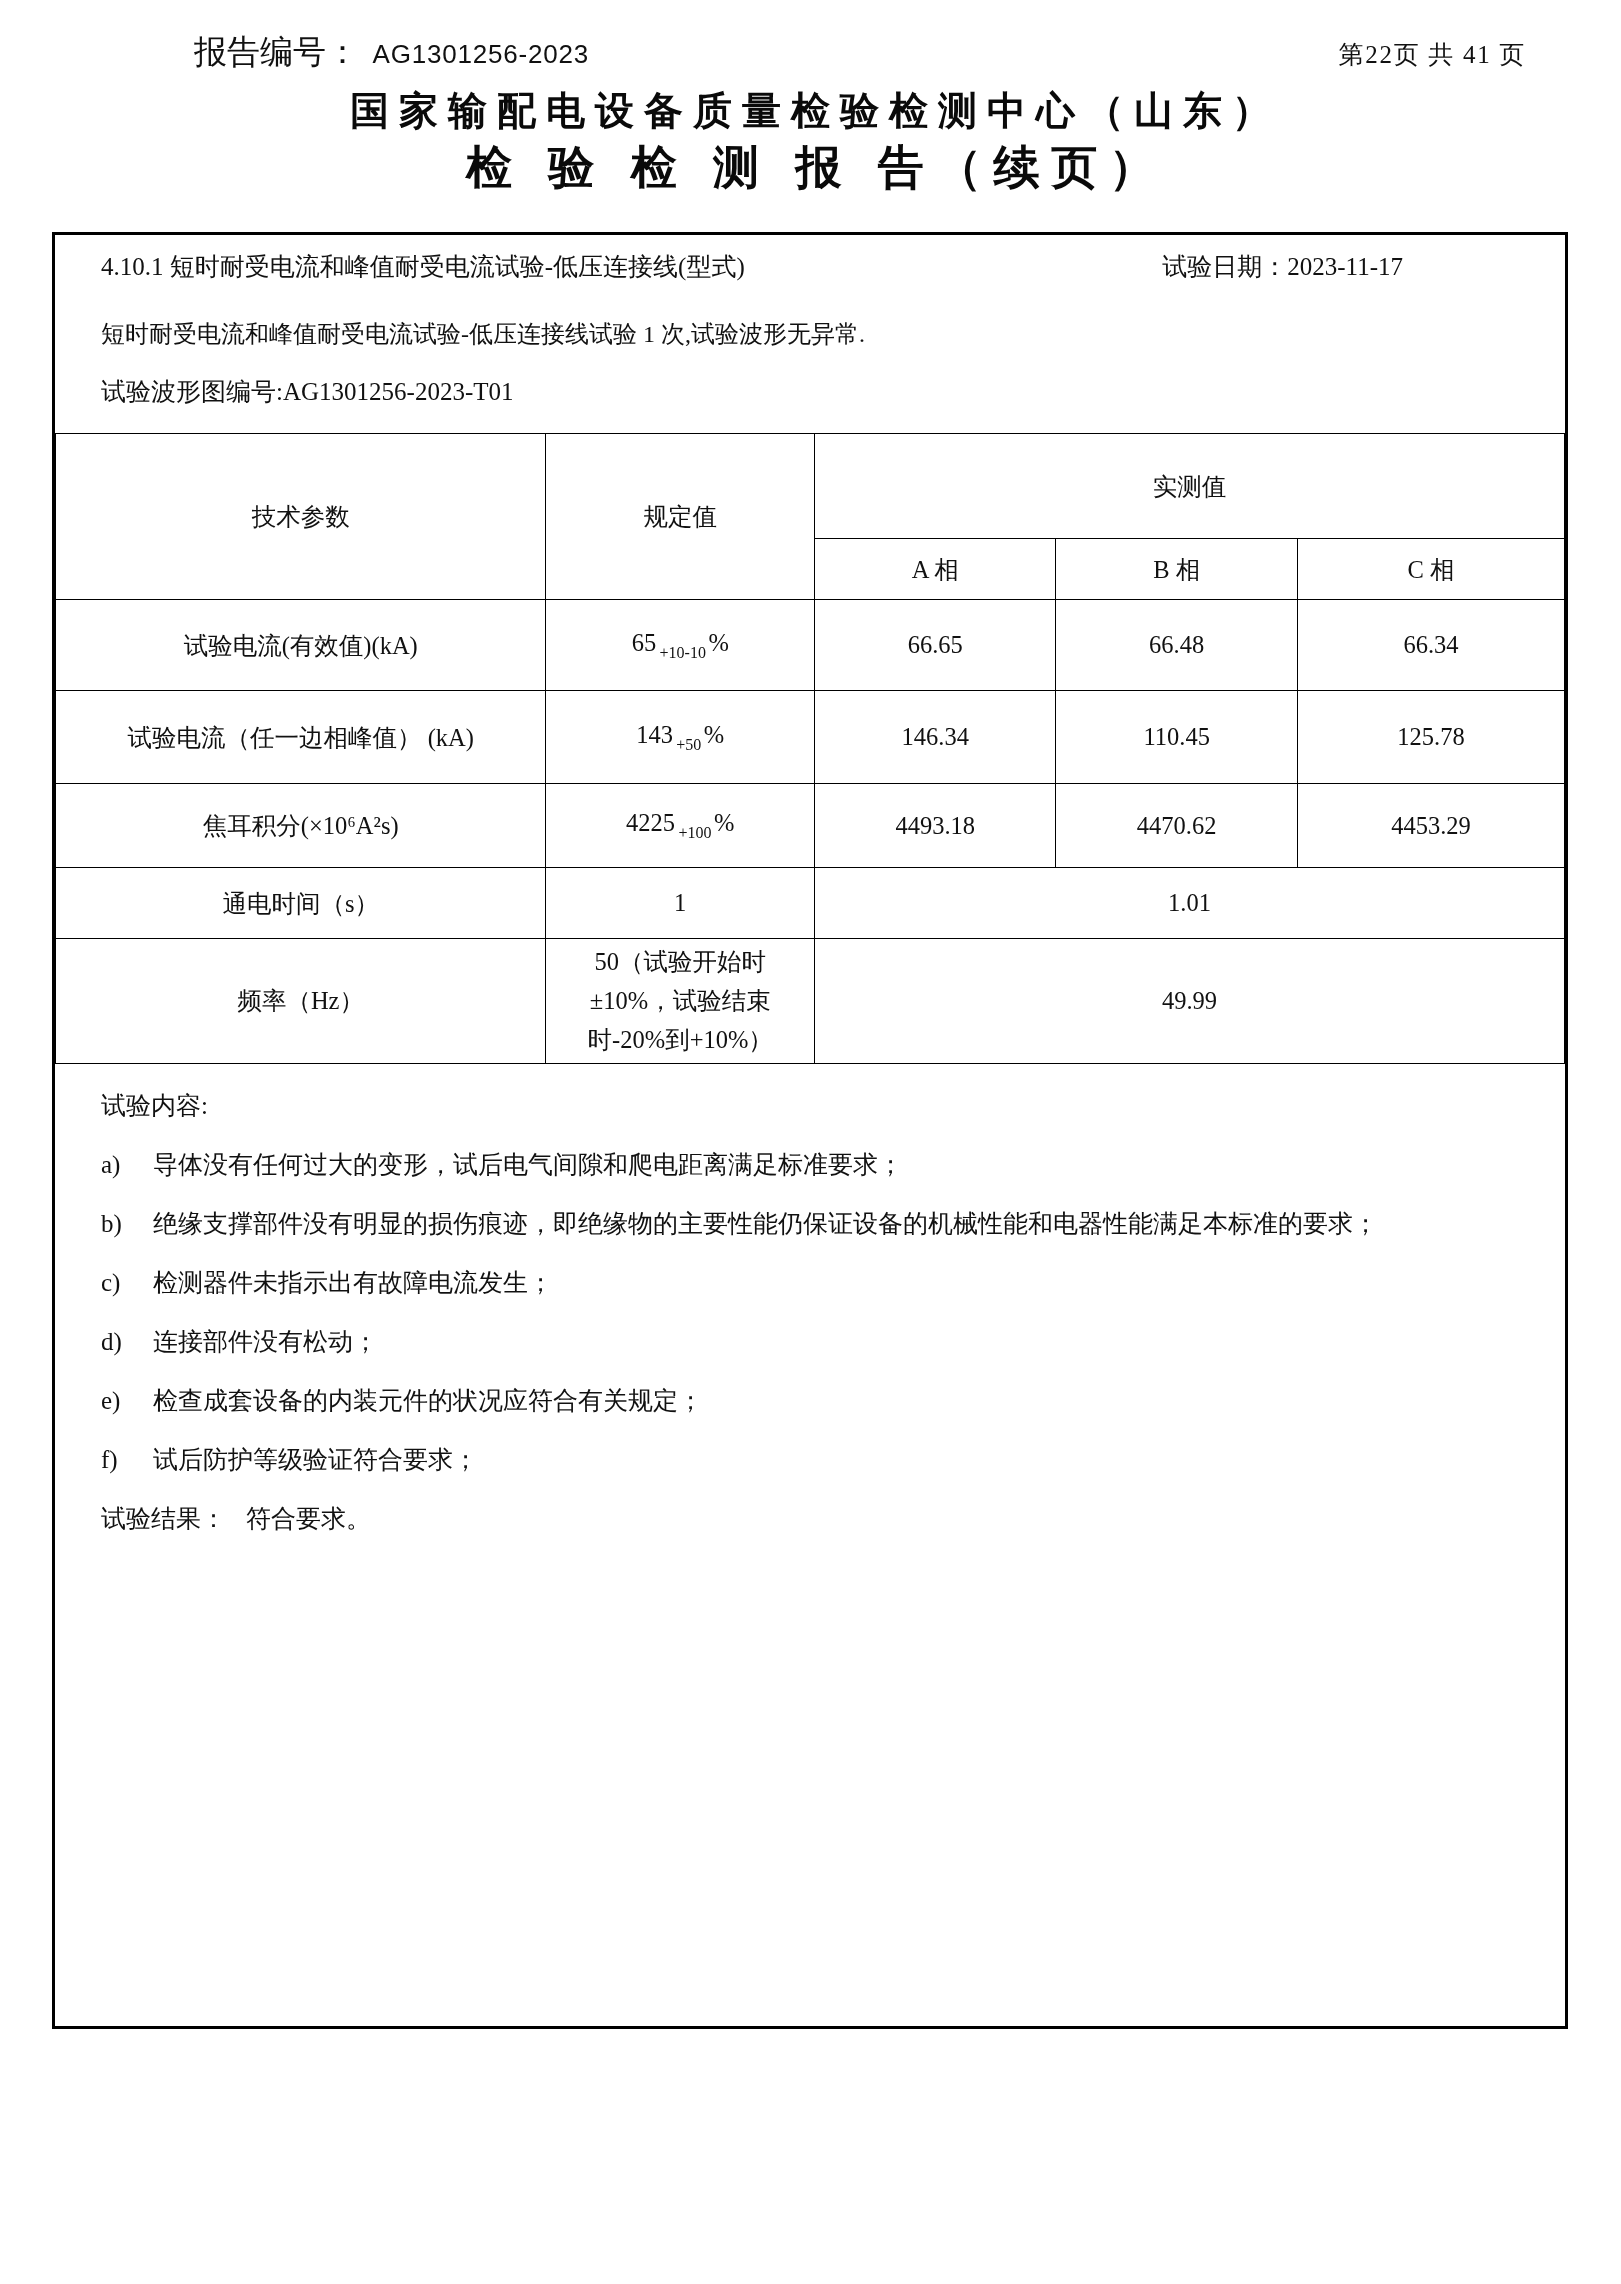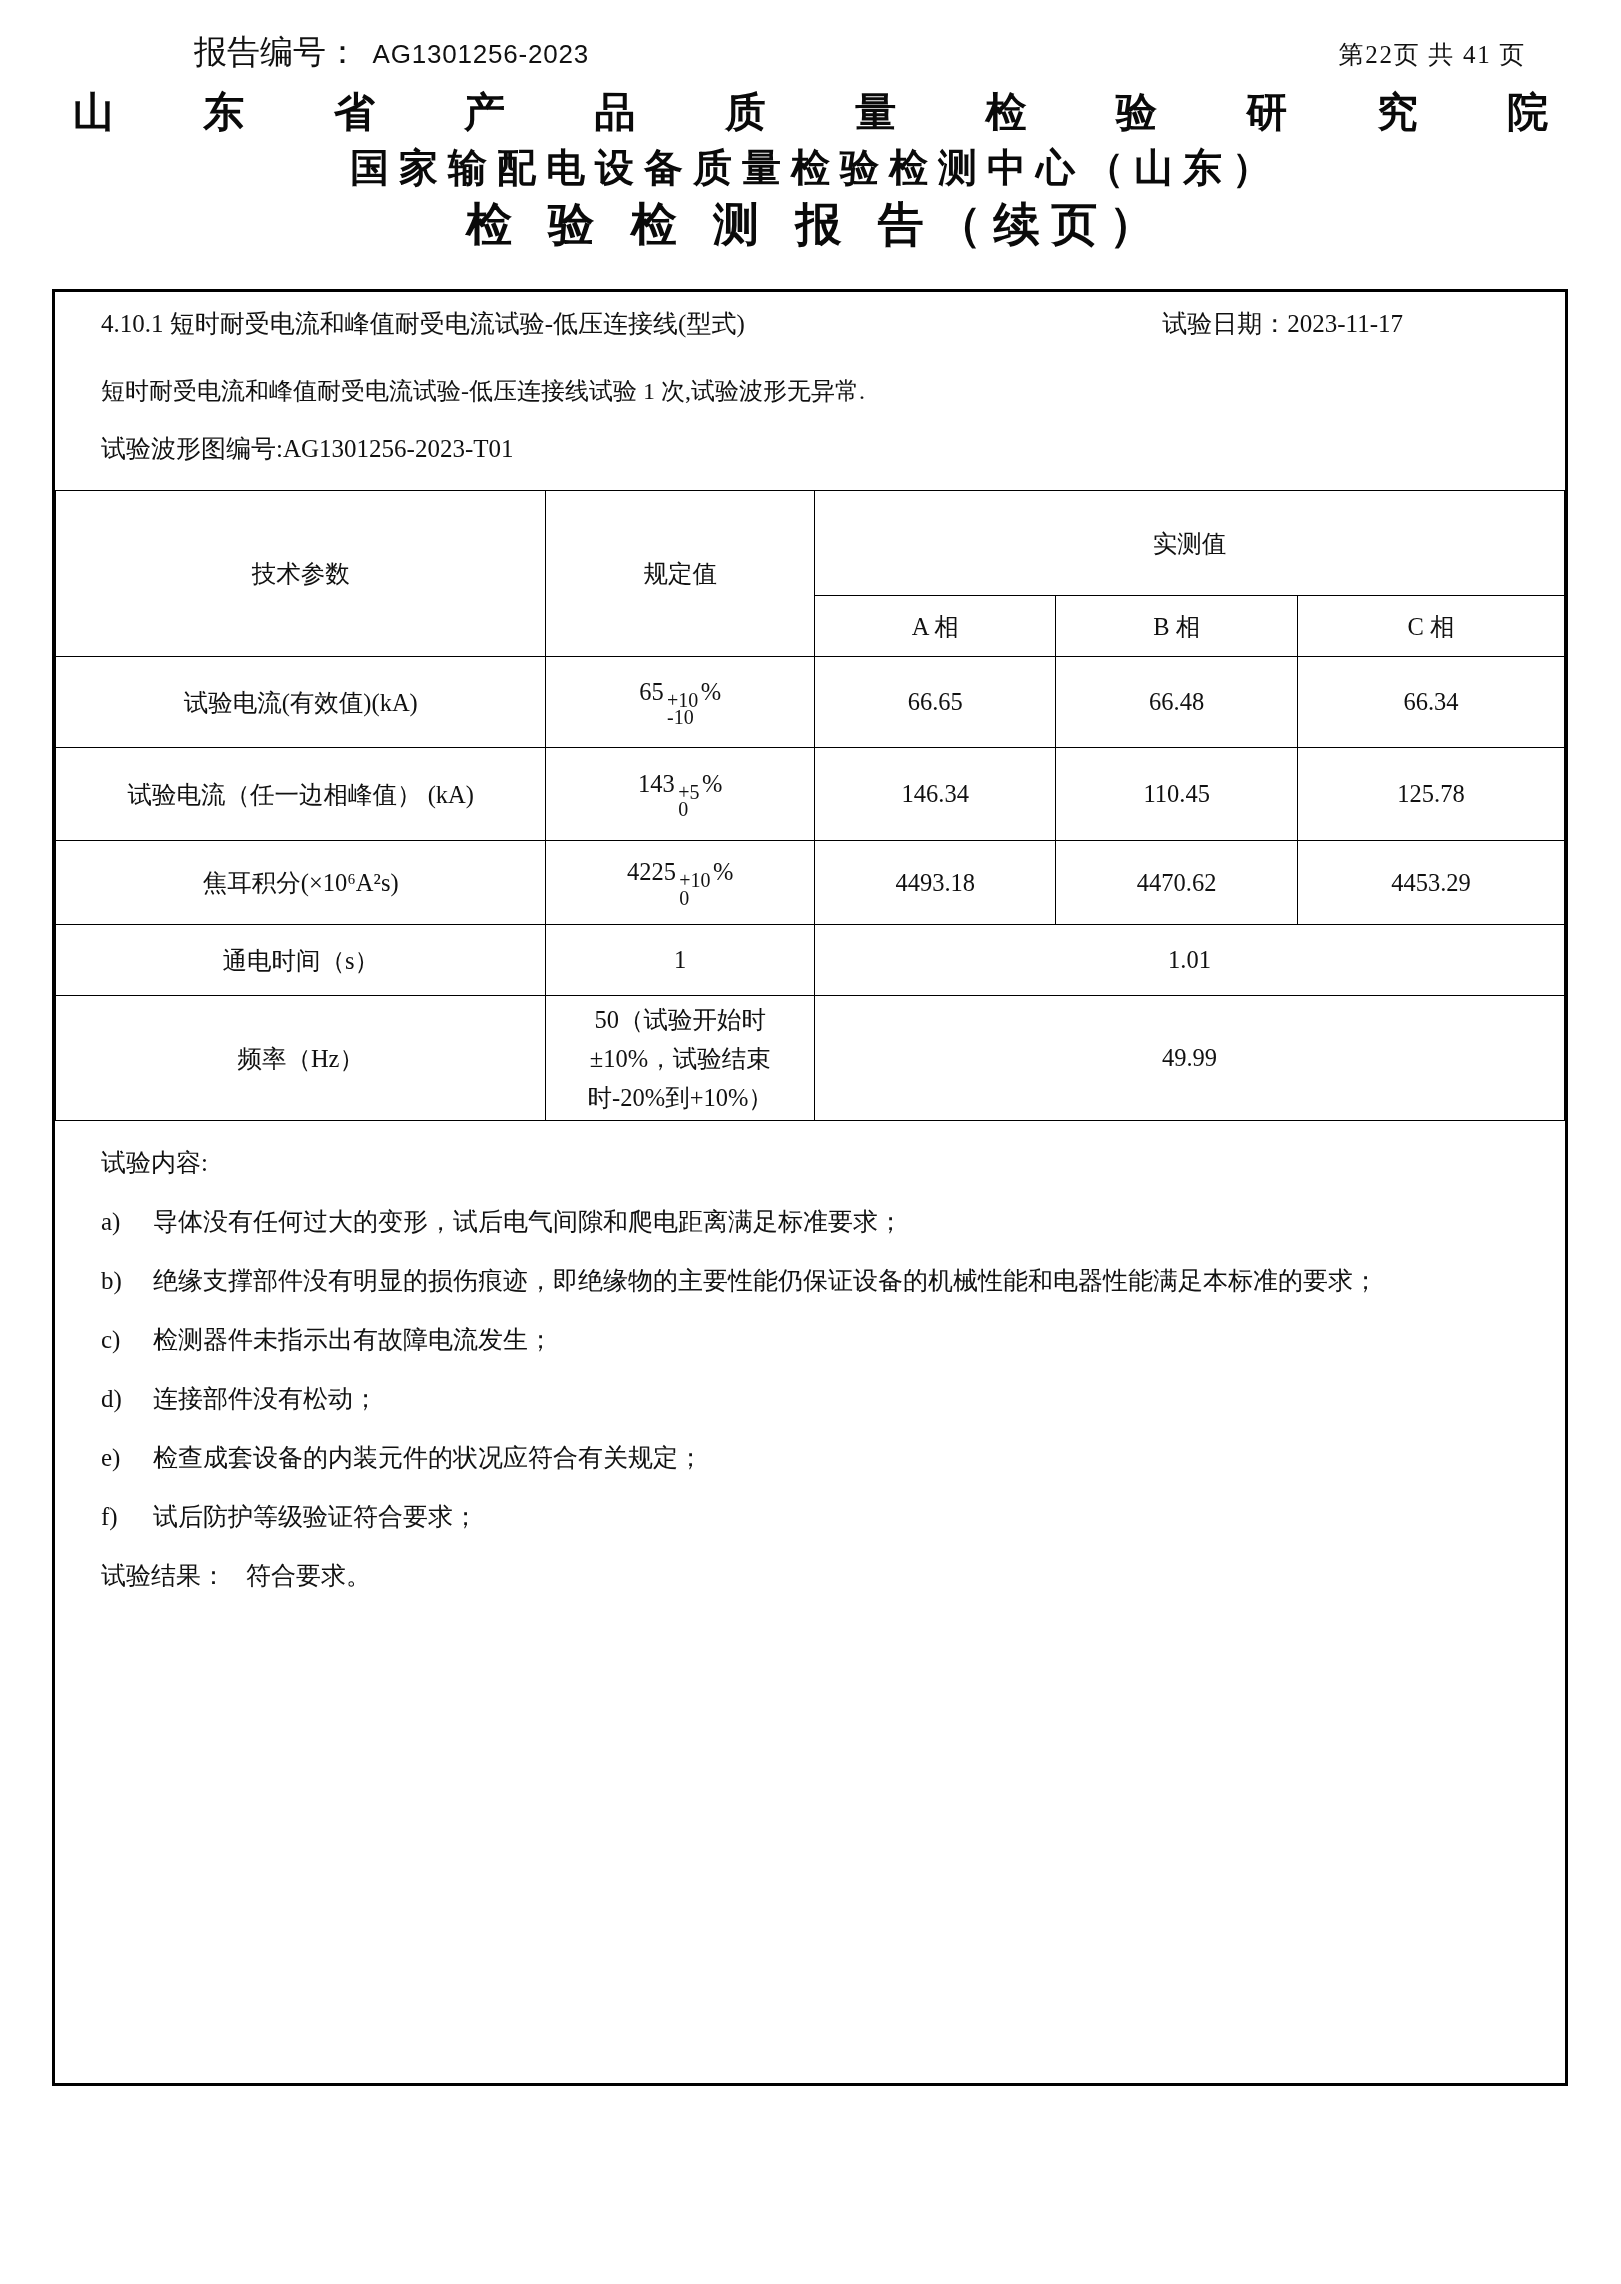--- a/index.html
+++ b/index.html
@@ -80,22 +80,22 @@
   tr.r1 { height: 91px; }
   tr.r2 { height: 93px; }
   tr.r3 { height: 84px; }
   tr.r4 { height: 71px; }
   tr.r5 { height: 120px; }
 
   
   .tol { white-space: nowrap; }
   .tol-stack {
     display: inline-flex;
-    flex-direction: column;
-    font-size: 20px;
+    flex-direction: row;
+    font-size: 16px;
     line-height: 17.7px;
     vertical-align: -6.8px;
     margin: 0 2.5px 0 3.4px;
     text-align: left;
   }
   .spec-freq { font-size: 23.6px; line-height: 39px; padding: 5px 11.8px; }
 
   
   .content-block {
     padding: 11.8px 44px 0 46px;
@@ -113,21 +113,20 @@
 
 <div class="top-bar">
   <div class="report-no-group">
     <span class="report-no-label">报告编号：</span>
     <span class="report-no-value">AG1301256-2023</span>
   </div>
   <div class="page-info">第22页  共 41 页</div>
 </div>
 
 <div class="title-block">
-  <div class="title-line title-line-1">山 东 省 产 品 质 量 检 验 研 究 院</div>
   <div class="title-line title-line-2">国家输配电设备质量检验检测中心（山东）</div>
   <div class="title-line title-line-3">检 验 检 测 报 告（续页）</div>
 </div>
 
 <div class="main-box">
 
   <div class="section-row">
     <span>4.10.1 短时耐受电流和峰值耐受电流试验-低压连接线(型式)</span>
     <span>
       <span>试验日期：</span><span>2023-11-17</span>

